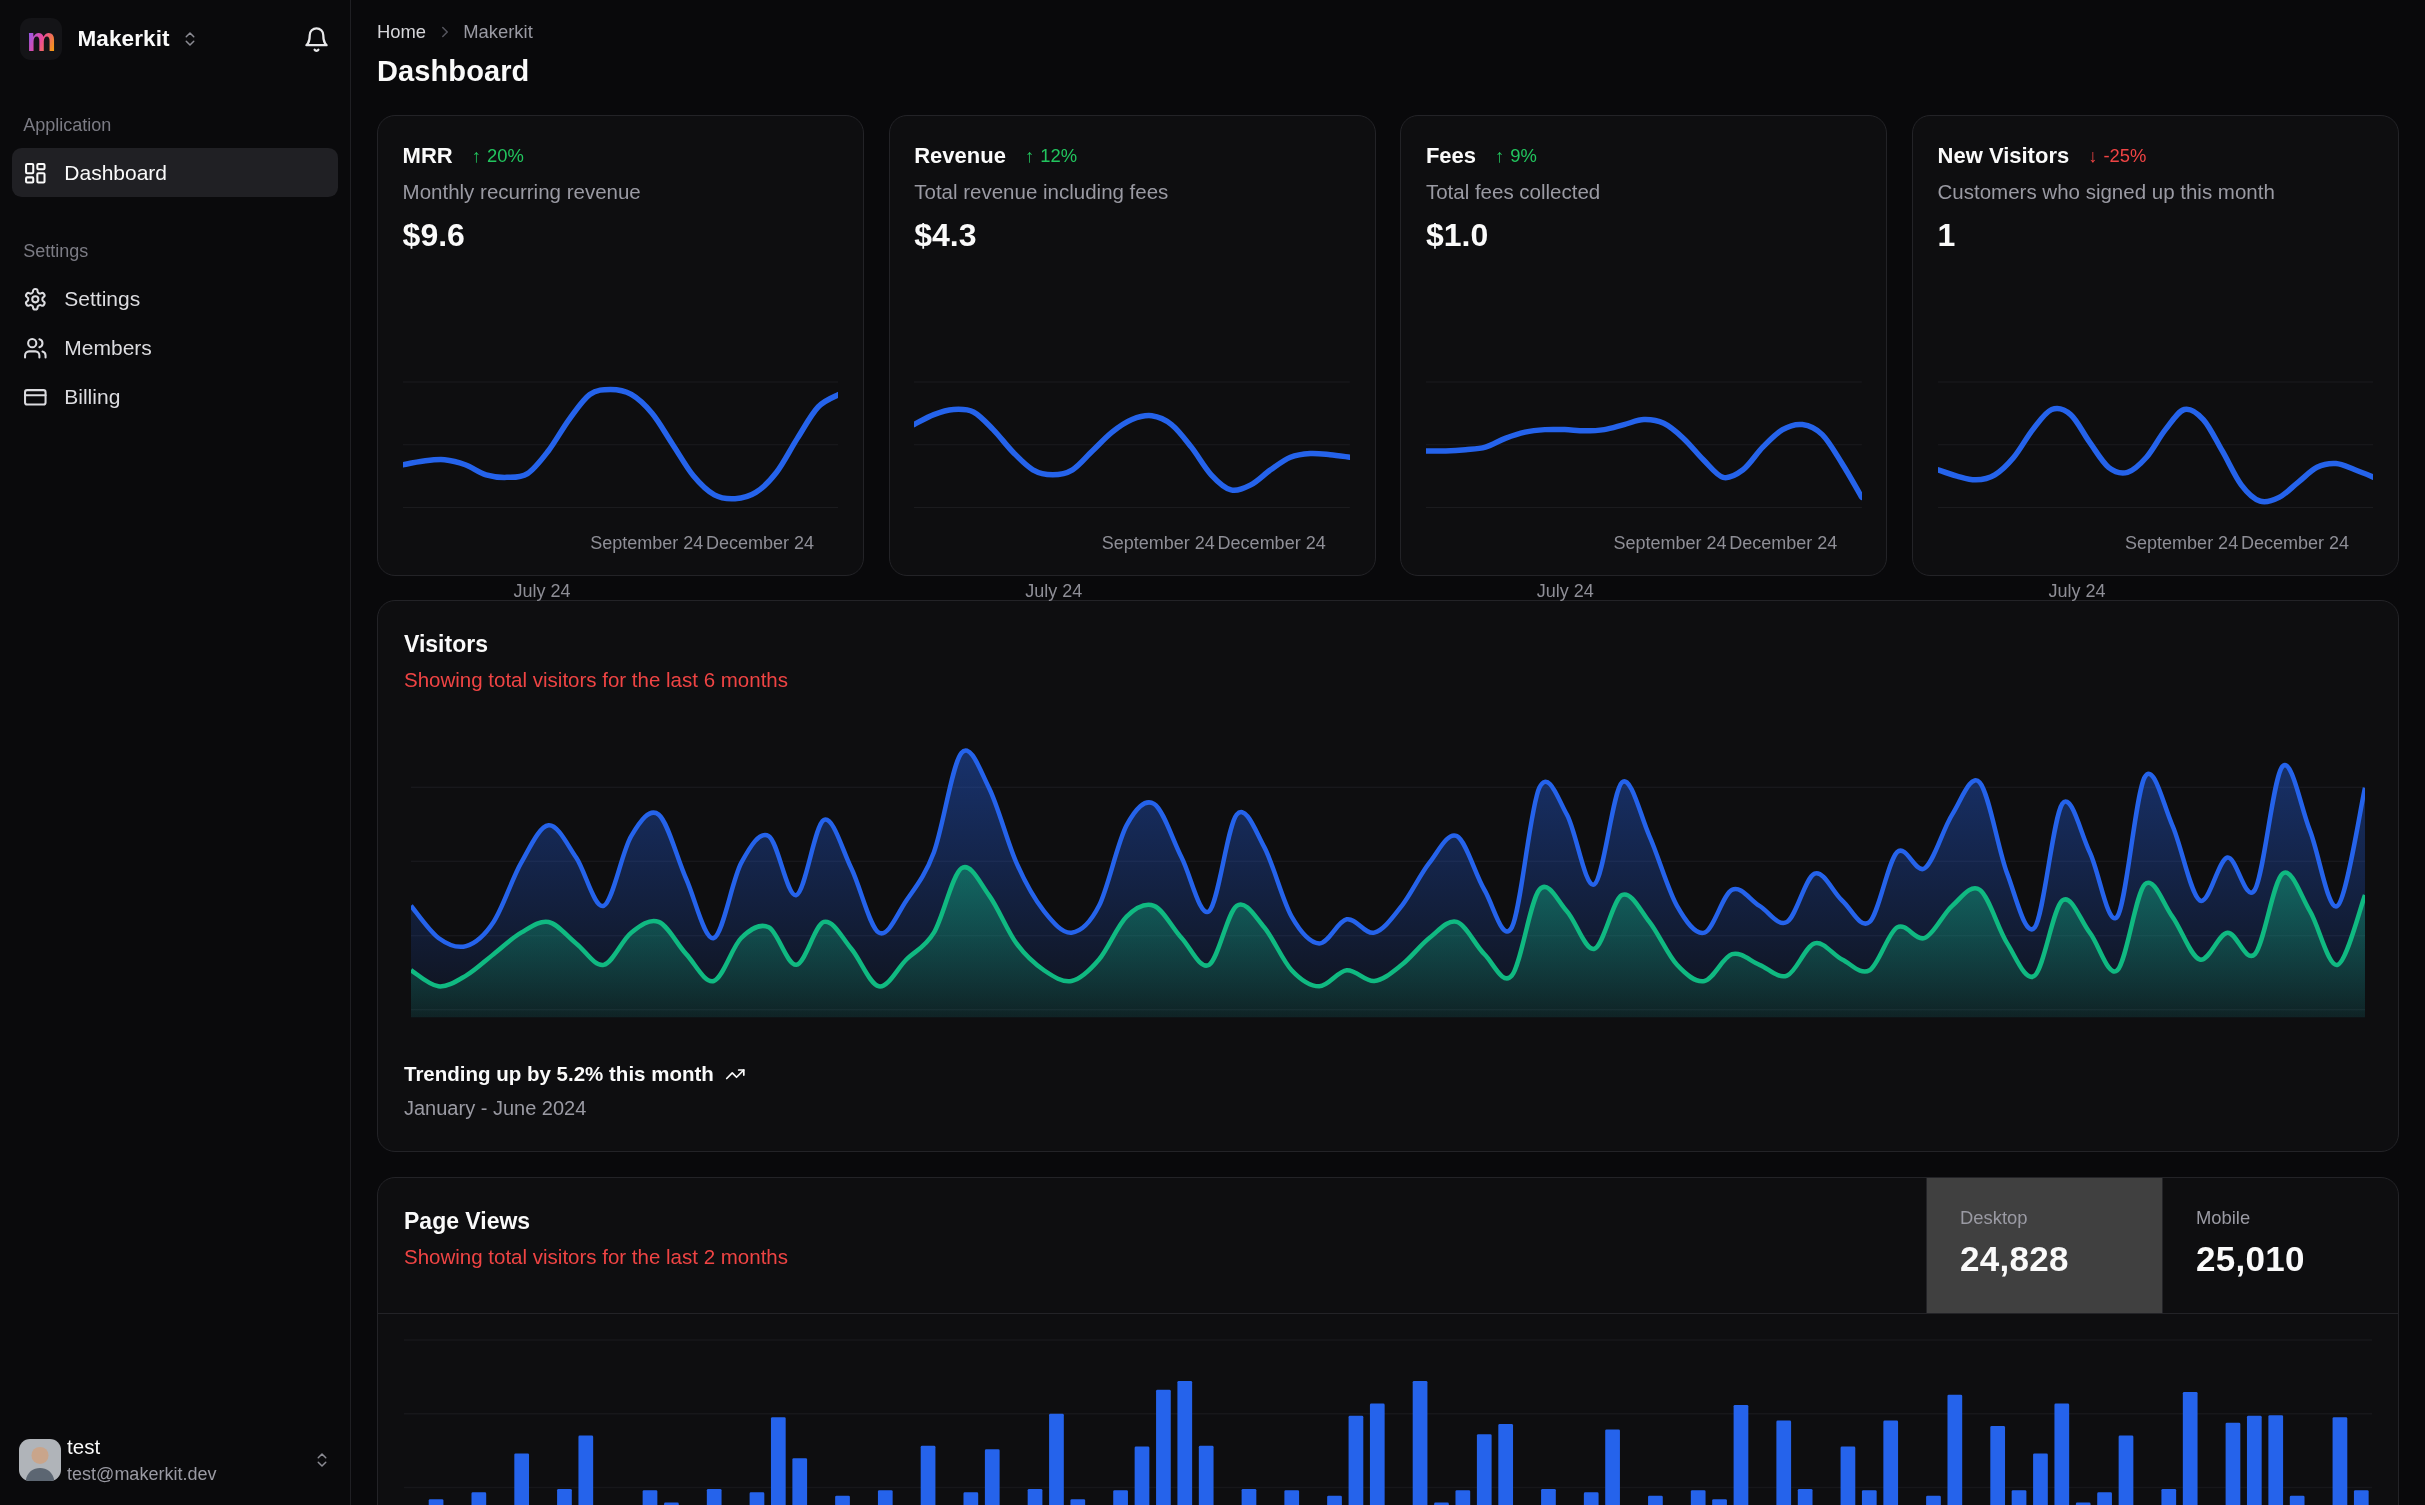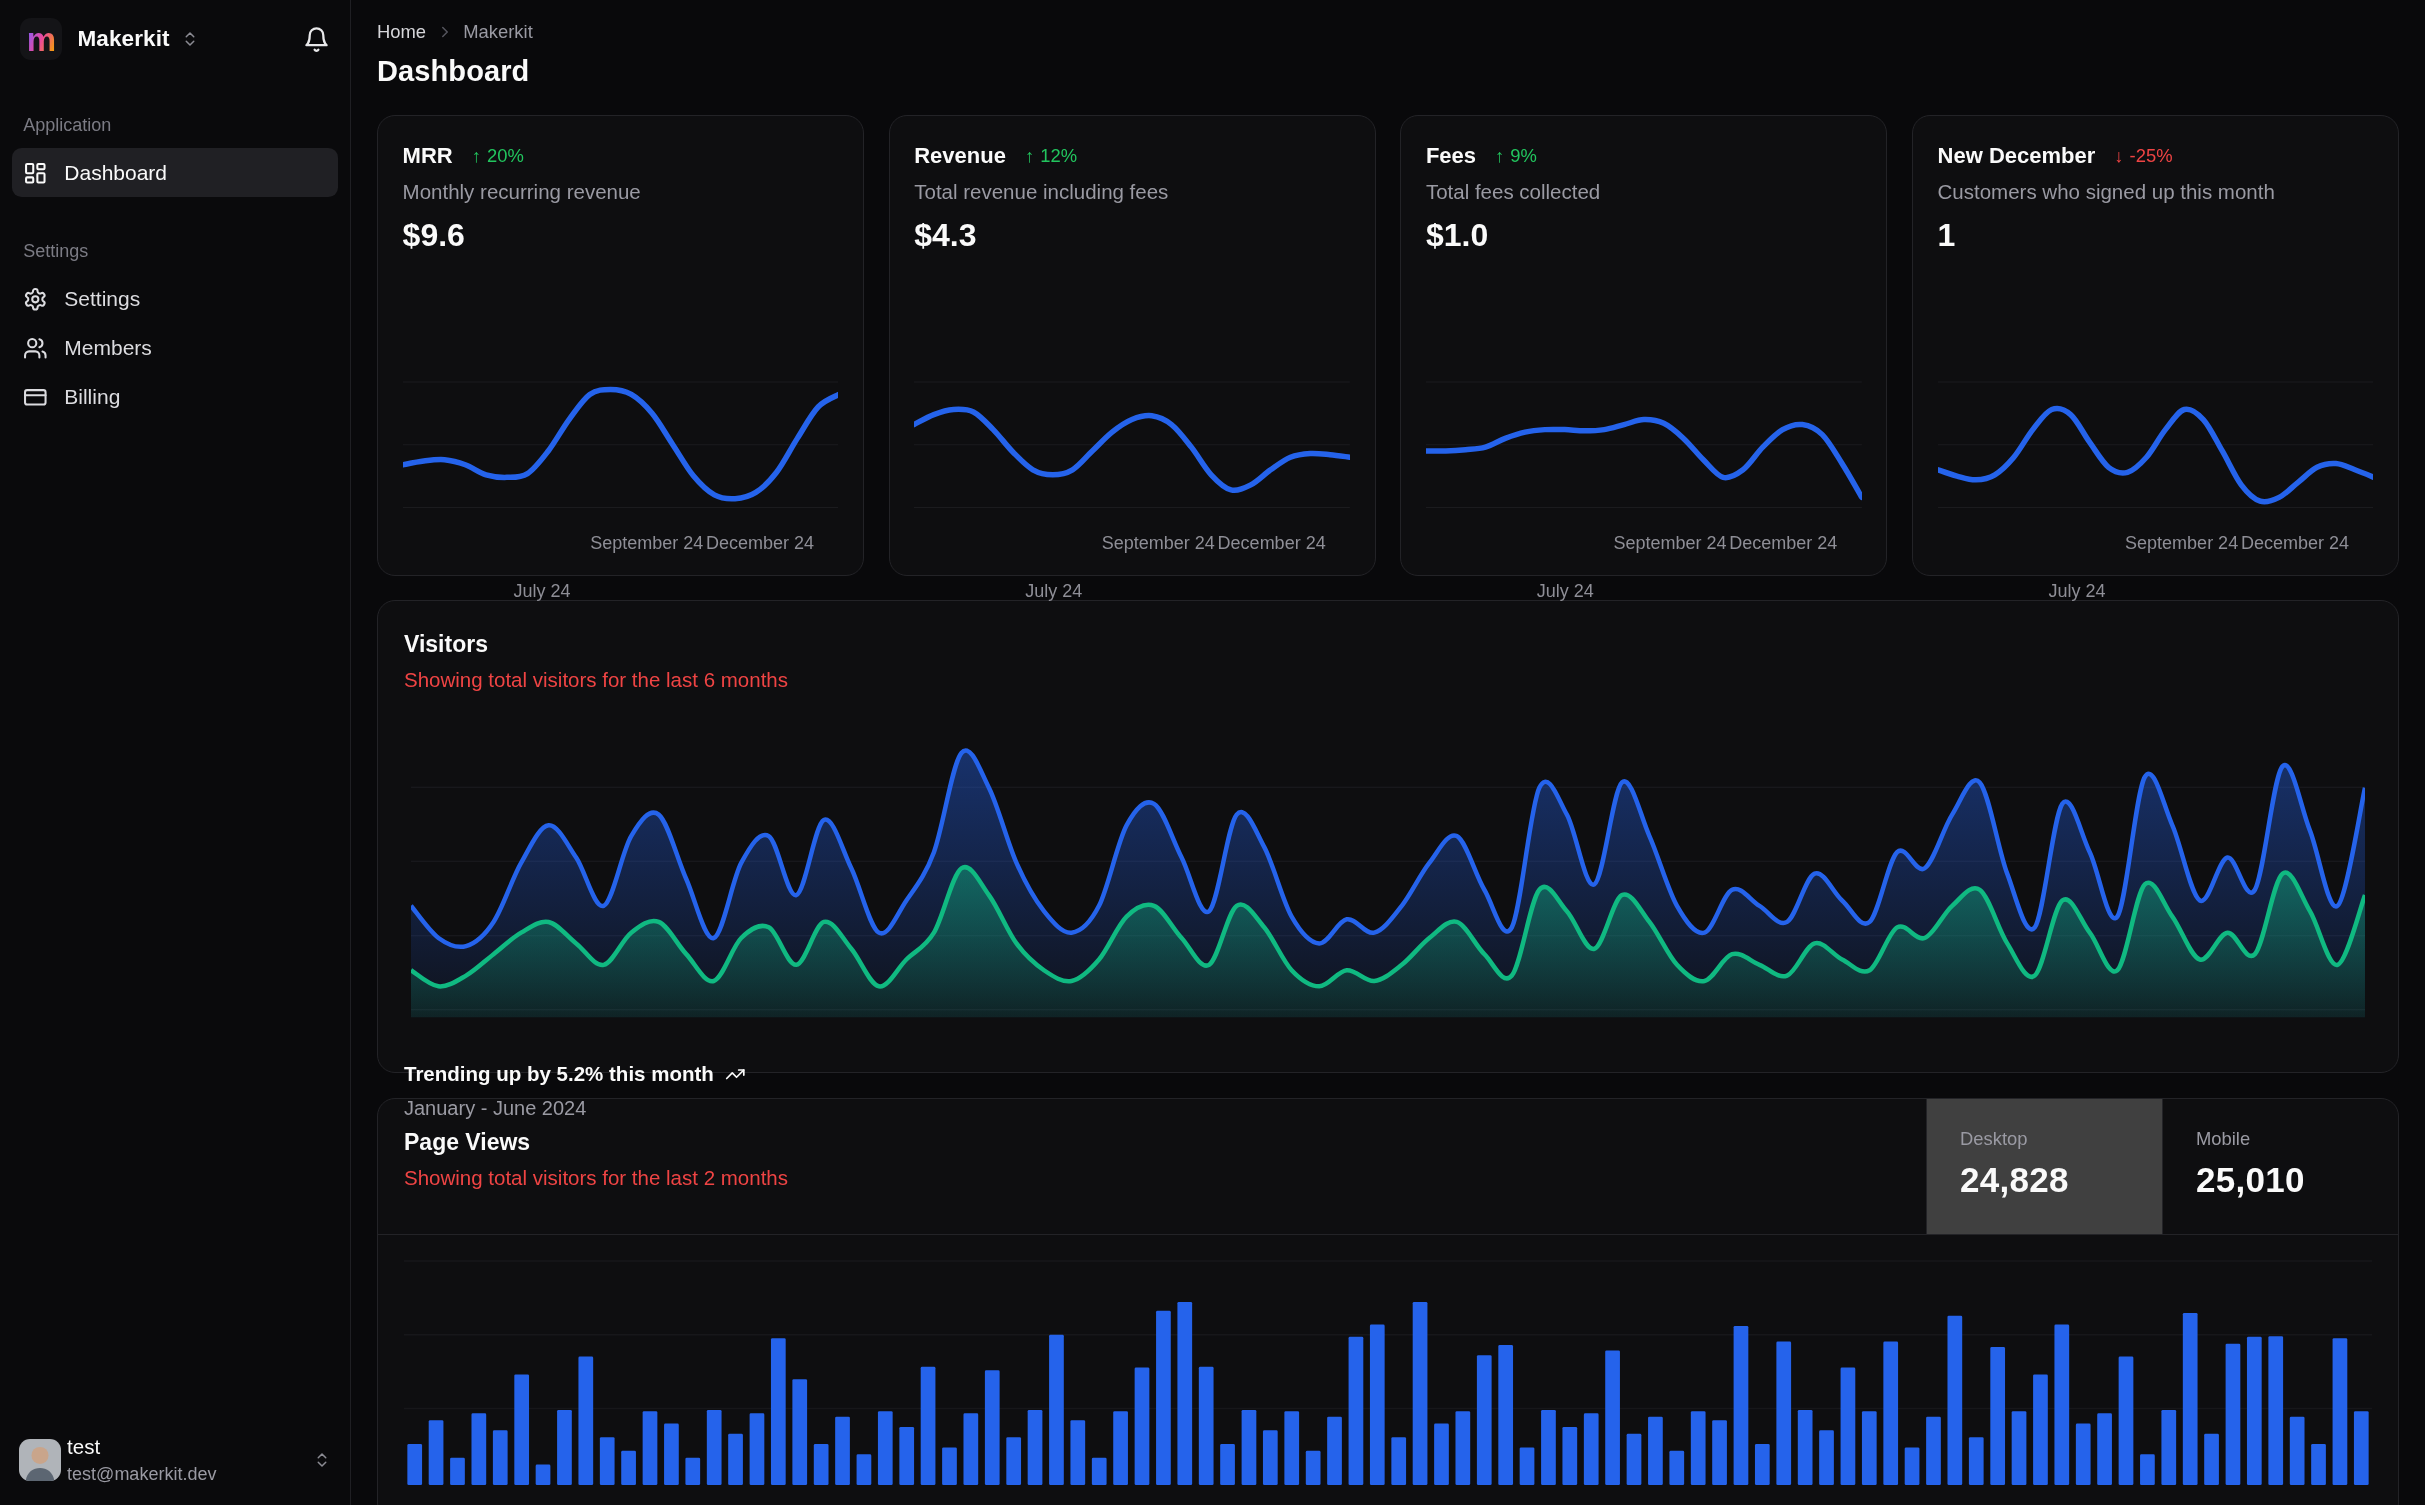--- a/index.html
+++ b/index.html
@@ -50,21 +50,21 @@
   .trend.up { color:#22c55e; }
   .trend.down { color:#ef4444; }
   .stat-sub { font-size:20.5px; color:#9a9aa3; margin-top:11px; }
   .stat-value { font-size:32px; font-weight:700; margin-top:13.6px; }
   .spark-wrap { margin-top:auto; }
   .spark { display:block; width:100%; height:162px; }
   .spark-labels { position:relative; height:23px; margin-top:8.2px; font-size:18px; color:#8e8e96; }
   .spark-labels span { position:absolute; transform:translateX(-50%); white-space:nowrap; }
   .lx0 { left:32%;margin-top:48px; } .lx1 { left:56%; } .lx2 { left:82%; }
 
-  .visitors-card { height:473px; margin-top:24.6px; padding:30px 0 0; display:flex; flex-direction:column; }
+  .visitors-card { height:552px; margin-top:24.6px; padding:30px 0 0; display:flex; flex-direction:column; }
   .vc-head { padding:0 26px; }
   .vc-title { font-size:23px; font-weight:600; }
   .vc-sub { font-size:20.5px; color:#ef4444; margin-top:9.6px; }
   .vc-chart { margin-top:20.5px; padding:0 33px; }
   .visitors-svg { display:block; width:100%; height:308px; }
   .vc-footer { padding:0 26px; margin-top:42px; }
   .vc-footer-title { font-size:20.5px; font-weight:600; display:flex; align-items:center; gap:11px; }
   .vc-footer-sub { font-size:20px; color:#9a9aa3; margin-top:11px; }
 
   .pv-card { height:423px; margin-top:24.6px; display:flex; flex-direction:column; overflow:hidden; }
@@ -245,21 +245,21 @@
         <div class="spark-labels">
           <span class="lx0">July 24</span>
           <span class="lx1">September 24</span>
           <span class="lx2">December 24</span>
         </div>
       </div>
     </section>
 
     <section class="card stat-card">
       <div class="stat-head">
-        <span class="stat-title">New December</span>
+        <span class="stat-title">New Visitors</span>
         <span class="trend down">
             <span>↓</span>
             <span>-25%</span>
           </span>
       </div>
       <div class="stat-sub">Customers who signed up this month</div>
       <div class="stat-value">1</div>
       <div class="spark-wrap">
         <svg class="spark" viewBox="0 0 655 240" preserveAspectRatio="none">
           <line x1="0" y1="28" x2="655" y2="28" stroke="#1b1b1e" stroke-width="1.5"></line>

